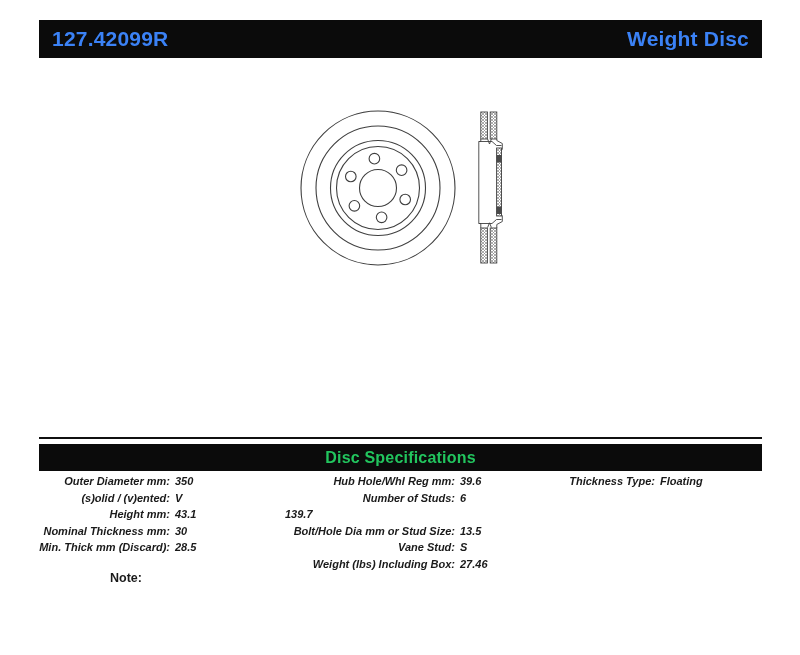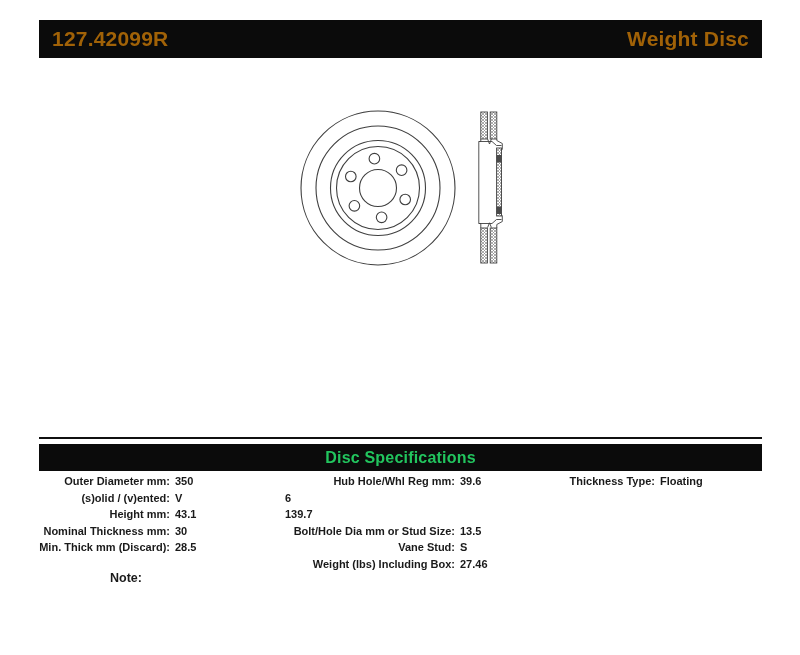--- a/index.html
+++ b/index.html
@@ -6,31 +6,31 @@
   body{
     width:800px;height:655px;position:relative;background:#ffffff;
     font-family:"Liberation Sans",sans-serif;color:#1a1a1a;overflow:hidden;
   }
   .title-bar{
     position:absolute;left:39px;top:20px;width:723px;height:38px;
     background:#0b0b0b;display:flex;justify-content:space-between;align-items:center;
     padding:0 13px;box-sizing:border-box;
   }
   .title-bar span{
-    color:#a16207;font-weight:bold;font-size:21px;letter-spacing:0.2px;white-space:nowrap;
+    color:#3b82f6;font-weight:bold;font-size:21px;letter-spacing:0.2px;white-space:nowrap;
   }
   .drawing-wrap{position:absolute;left:280px;top:95px;width:235px;height:185px;}
   .spec-rule{position:absolute;left:39px;top:437px;width:723px;height:2px;background:#101010;}
   .spec-bar{
     position:absolute;left:39px;top:444px;width:723px;height:27px;background:#0b0b0b;
     display:flex;align-items:center;justify-content:center;
   }
   .spec-bar span{color:#22c55e;font-weight:bold;font-size:16px;letter-spacing:0.2px;}
   .spec-col{position:absolute;top:473px;font-size:11px;font-weight:bold;line-height:16.5px;white-space:nowrap;}
-  .spec-col .spec-row{display:flex;}
+  .spec-col .spec-row{display:flex;font-style:italic;}
   .spec-label{display:inline-block;text-align:right;}
   .spec-value{display:inline-block;margin-left:5px;text-align:left;}
   .col-left{left:30px;}   .col-left  .spec-label{width:140px;}
   .col-mid{left:280px;}   .col-mid   .spec-label{width:175px;}
   .col-right{left:540px;} .col-right .spec-label{width:115px;}
   .note-label{position:absolute;left:110px;top:571px;font-size:12.5px;font-weight:bold;}
 </style>
 </head>
 <body>
 
@@ -114,20 +114,21 @@
     <span class="spec-value">28.5</span>
   </div>
 </div>
 
 <div class="spec-col col-mid">
   <div class="spec-row">
     <span class="spec-label">Hub Hole/Whl Reg mm:</span>
     <span class="spec-value">39.6</span>
   </div>
   <div class="spec-row">
+    <span class="spec-label">Number of Studs:</span>
     <span class="spec-value">6</span>
   </div>
   <div class="spec-row">
     <span class="spec-value">139.7</span>
   </div>
   <div class="spec-row">
     <span class="spec-label">Bolt/Hole Dia mm or Stud Size:</span>
     <span class="spec-value">13.5</span>
   </div>
   <div class="spec-row">

